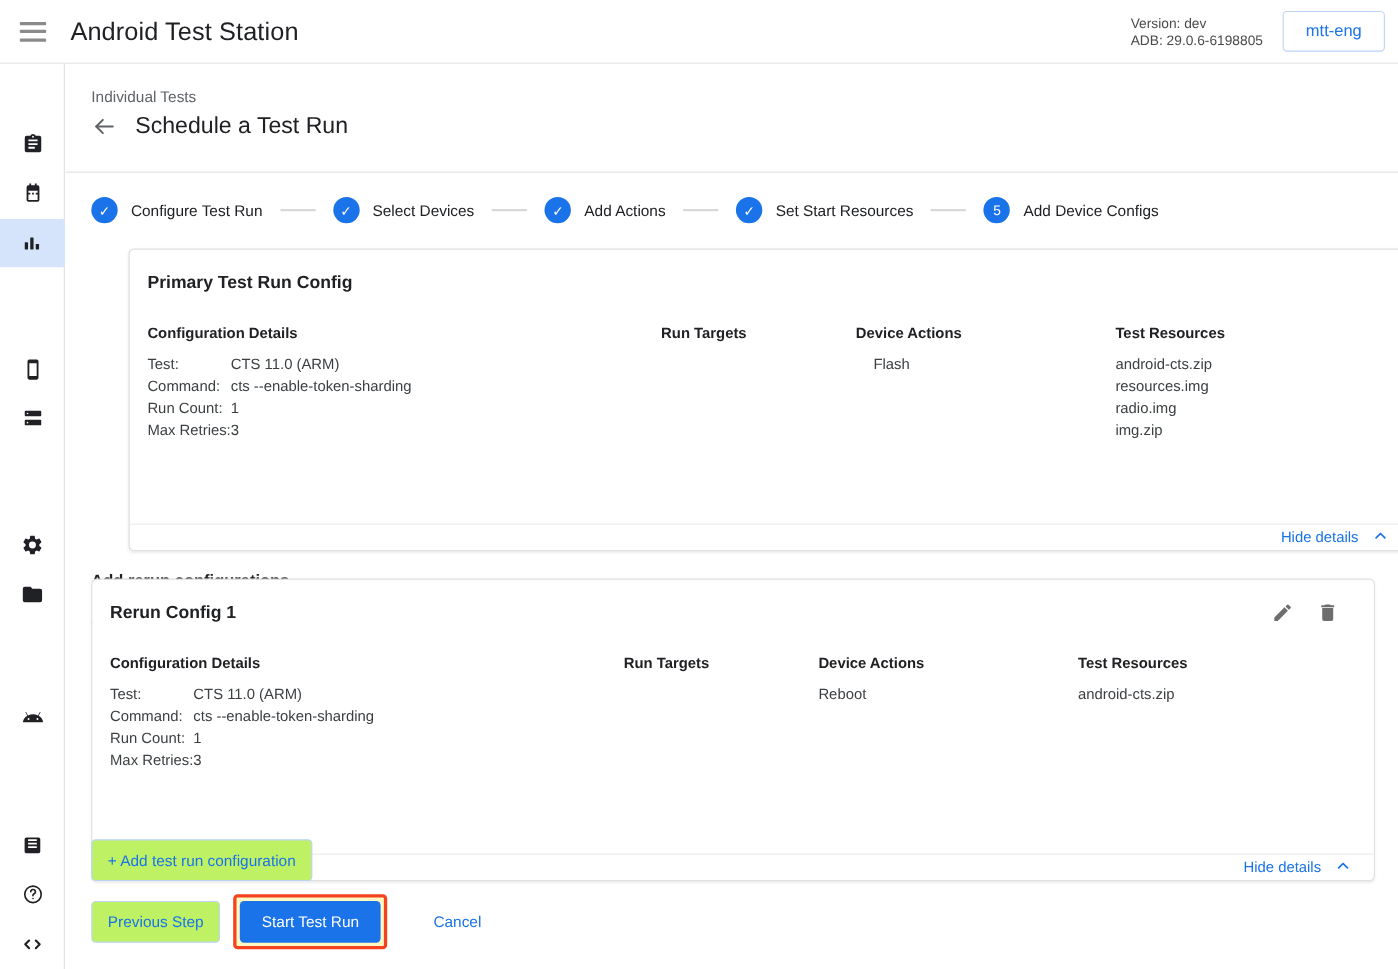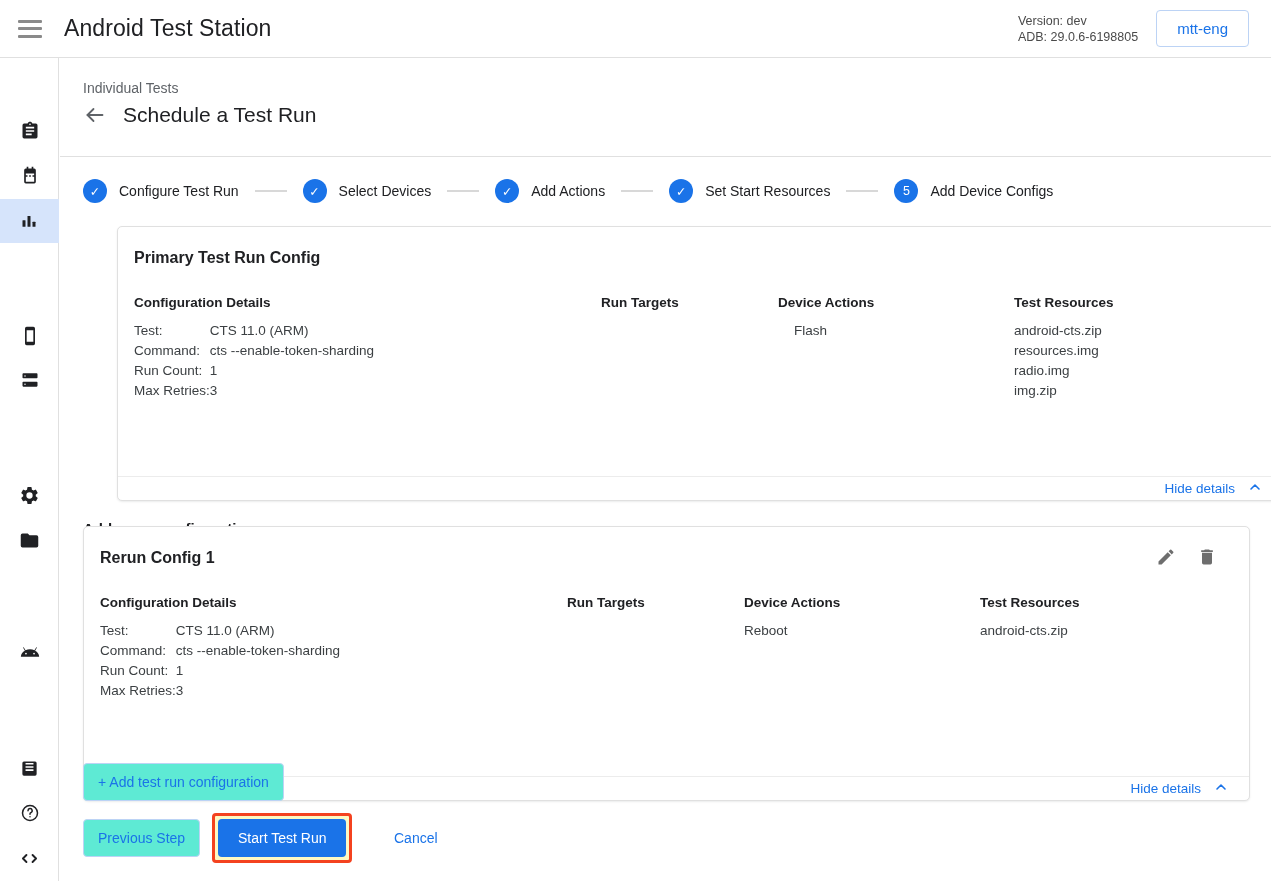--- a/index.html
+++ b/index.html
@@ -20,21 +20,21 @@
     display:flex; align-items:center;
   }
   .hamburger {
     width:24px; height:18px; margin-left:18px; margin-right:22px;
     display:flex; flex-direction:column; justify-content:space-between;
     cursor:pointer;
   }
   .hamburger span { display:block; height:3px; background:#8a8a8a; border-radius:1px; }
   .app-title { font-size:23px; font-weight:400; color:#202124; letter-spacing:.1px; }
   .topbar-right {
-    margin-left:auto; display:flex; align-items:center; gap:18px; padding-right:22px;
+    margin-left:auto; display:flex; align-items:center; gap:18px; padding-right:12px;
   }
   .version-block {
     font-size:12.5px; color:#4a4a4a; line-height:16px; text-align:left;
   }
   .mtt-btn {
     border:1px solid #bcd3f5; color:#1a73e8; background:#fff;
     font-size:15px; padding:9px 20px; border-radius:4px;
     font-family:"Liberation Sans", sans-serif; cursor:pointer;
   }
 
@@ -102,21 +102,21 @@
 
   
   .section-title { position:absolute; left:23px; top:462px; font-size:15px; font-weight:700; color:#202124; }
   .section-desc  { position:absolute; left:23px; top:497px; font-size:12.5px; color:#5f6368; }
 
   
   .btn {
     font-family:"Liberation Sans", sans-serif; cursor:pointer;
     border-radius:4px; font-size:14px;
   }
-  .btn-outline { border:1px solid #bcd3f5; background:#5eead4; color:#1a73e8; padding:10px 14px; }
+  .btn-outline { border:1px solid #bcd3f5; background:#bef264; color:#1a73e8; padding:10px 14px; }
   .btn-filled  { border:none; background:#1a73e8; color:#fff; padding:11px 20px; font-weight:400; }
   .btn-text    { border:none; background:transparent; color:#1a73e8; padding:10px 14px; }
 
   .highlight-box {
     position:absolute; border:3px solid #f4421f; border-radius:4px;
     padding:3px; background:#fef9c3;
   }
 </style>
 </head>
 <body>

